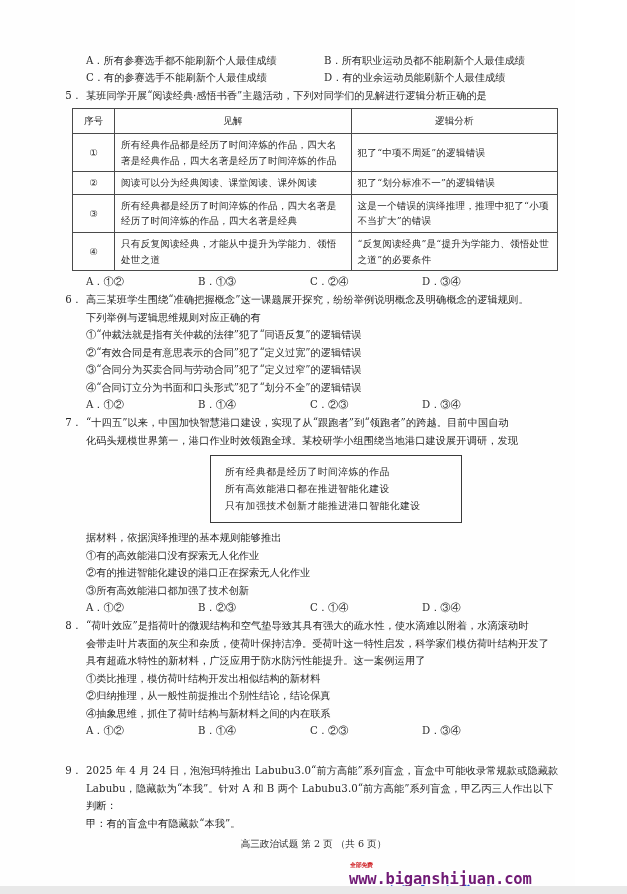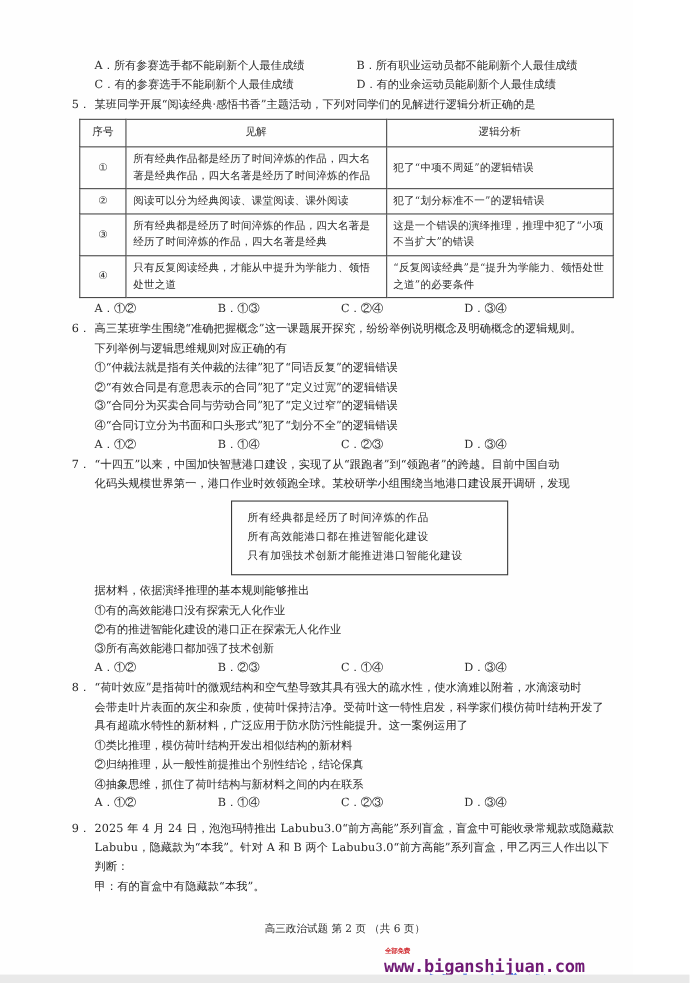--- a/index.html
+++ b/index.html
@@ -288,21 +288,21 @@
     <div class="sub">①类比推理，模仿荷叶结构开发出相似结构的新材料</div>
     <div class="sub">②归纳推理，从一般性前提推出个别性结论，结论保真</div>
     <div class="sub">④抽象思维，抓住了荷叶结构与新材料之间的内在联系</div>
     <div class="optrow4">
       <span class="opt4">A．①②</span>
       <span class="opt4">B．①④</span>
       <span class="opt4">C．②③</span>
       <span class="opt4">D．③④</span>
     </div>
 
-    <div class="line" style="margin-top:5px;"><span class="qnum">9．</span><span>2025 年 4 月 24 日，泡泡玛特推出 Labubu3.0“前方高能”系列盲盒，盲盒中可能收录常规款或隐藏款</span></div>
+    <div class="line" style="margin-top:22px;"><span class="qnum">9．</span><span>2025 年 4 月 24 日，泡泡玛特推出 Labubu3.0“前方高能”系列盲盒，盲盒中可能收录常规款或隐藏款</span></div>
     <div class="line indent">Labubu，隐藏款为“本我”。针对 A 和 B 两个 Labubu3.0“前方高能”系列盲盒，甲乙丙三人作出以下</div>
     <div class="line indent">判断：</div>
     <div class="line indent">甲：有的盲盒中有隐藏款“本我”。</div>
 
   </div>
 
   <div class="footer">高三政治试题  第 2 页  （共 6 页）</div>
 
   <div class="watermark">
     <div class="wm-cn">笔杆试卷</div>

